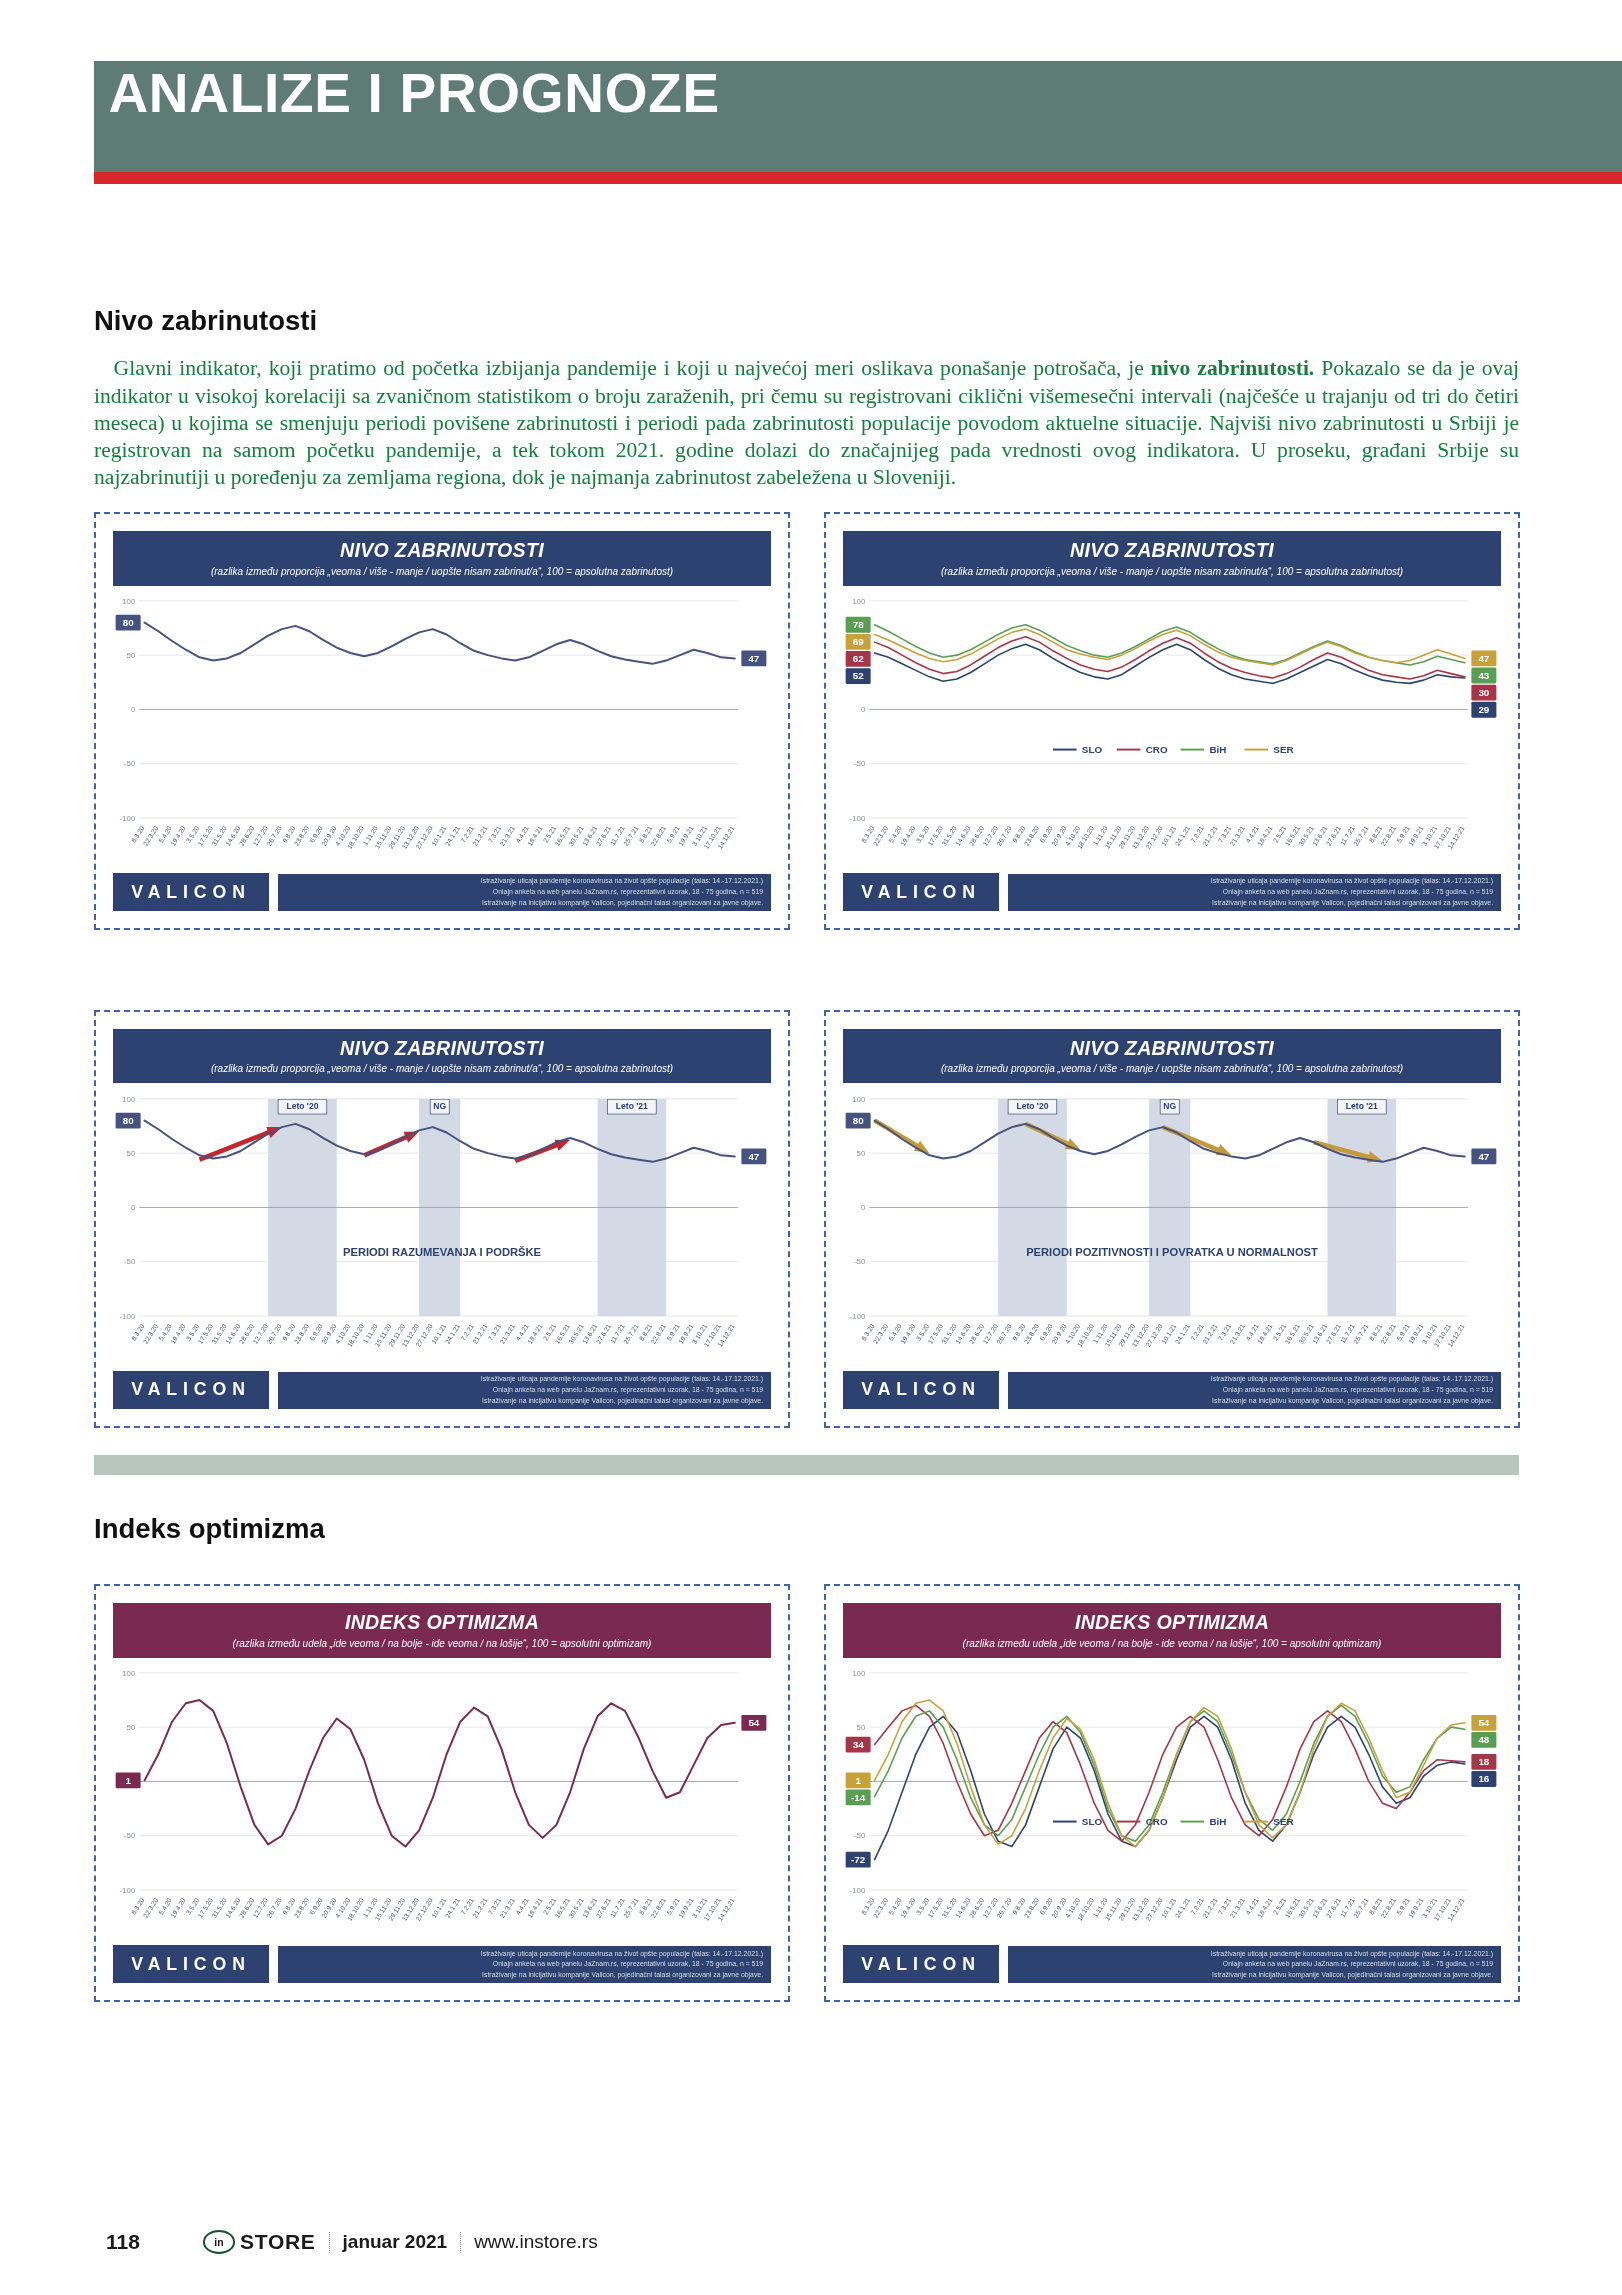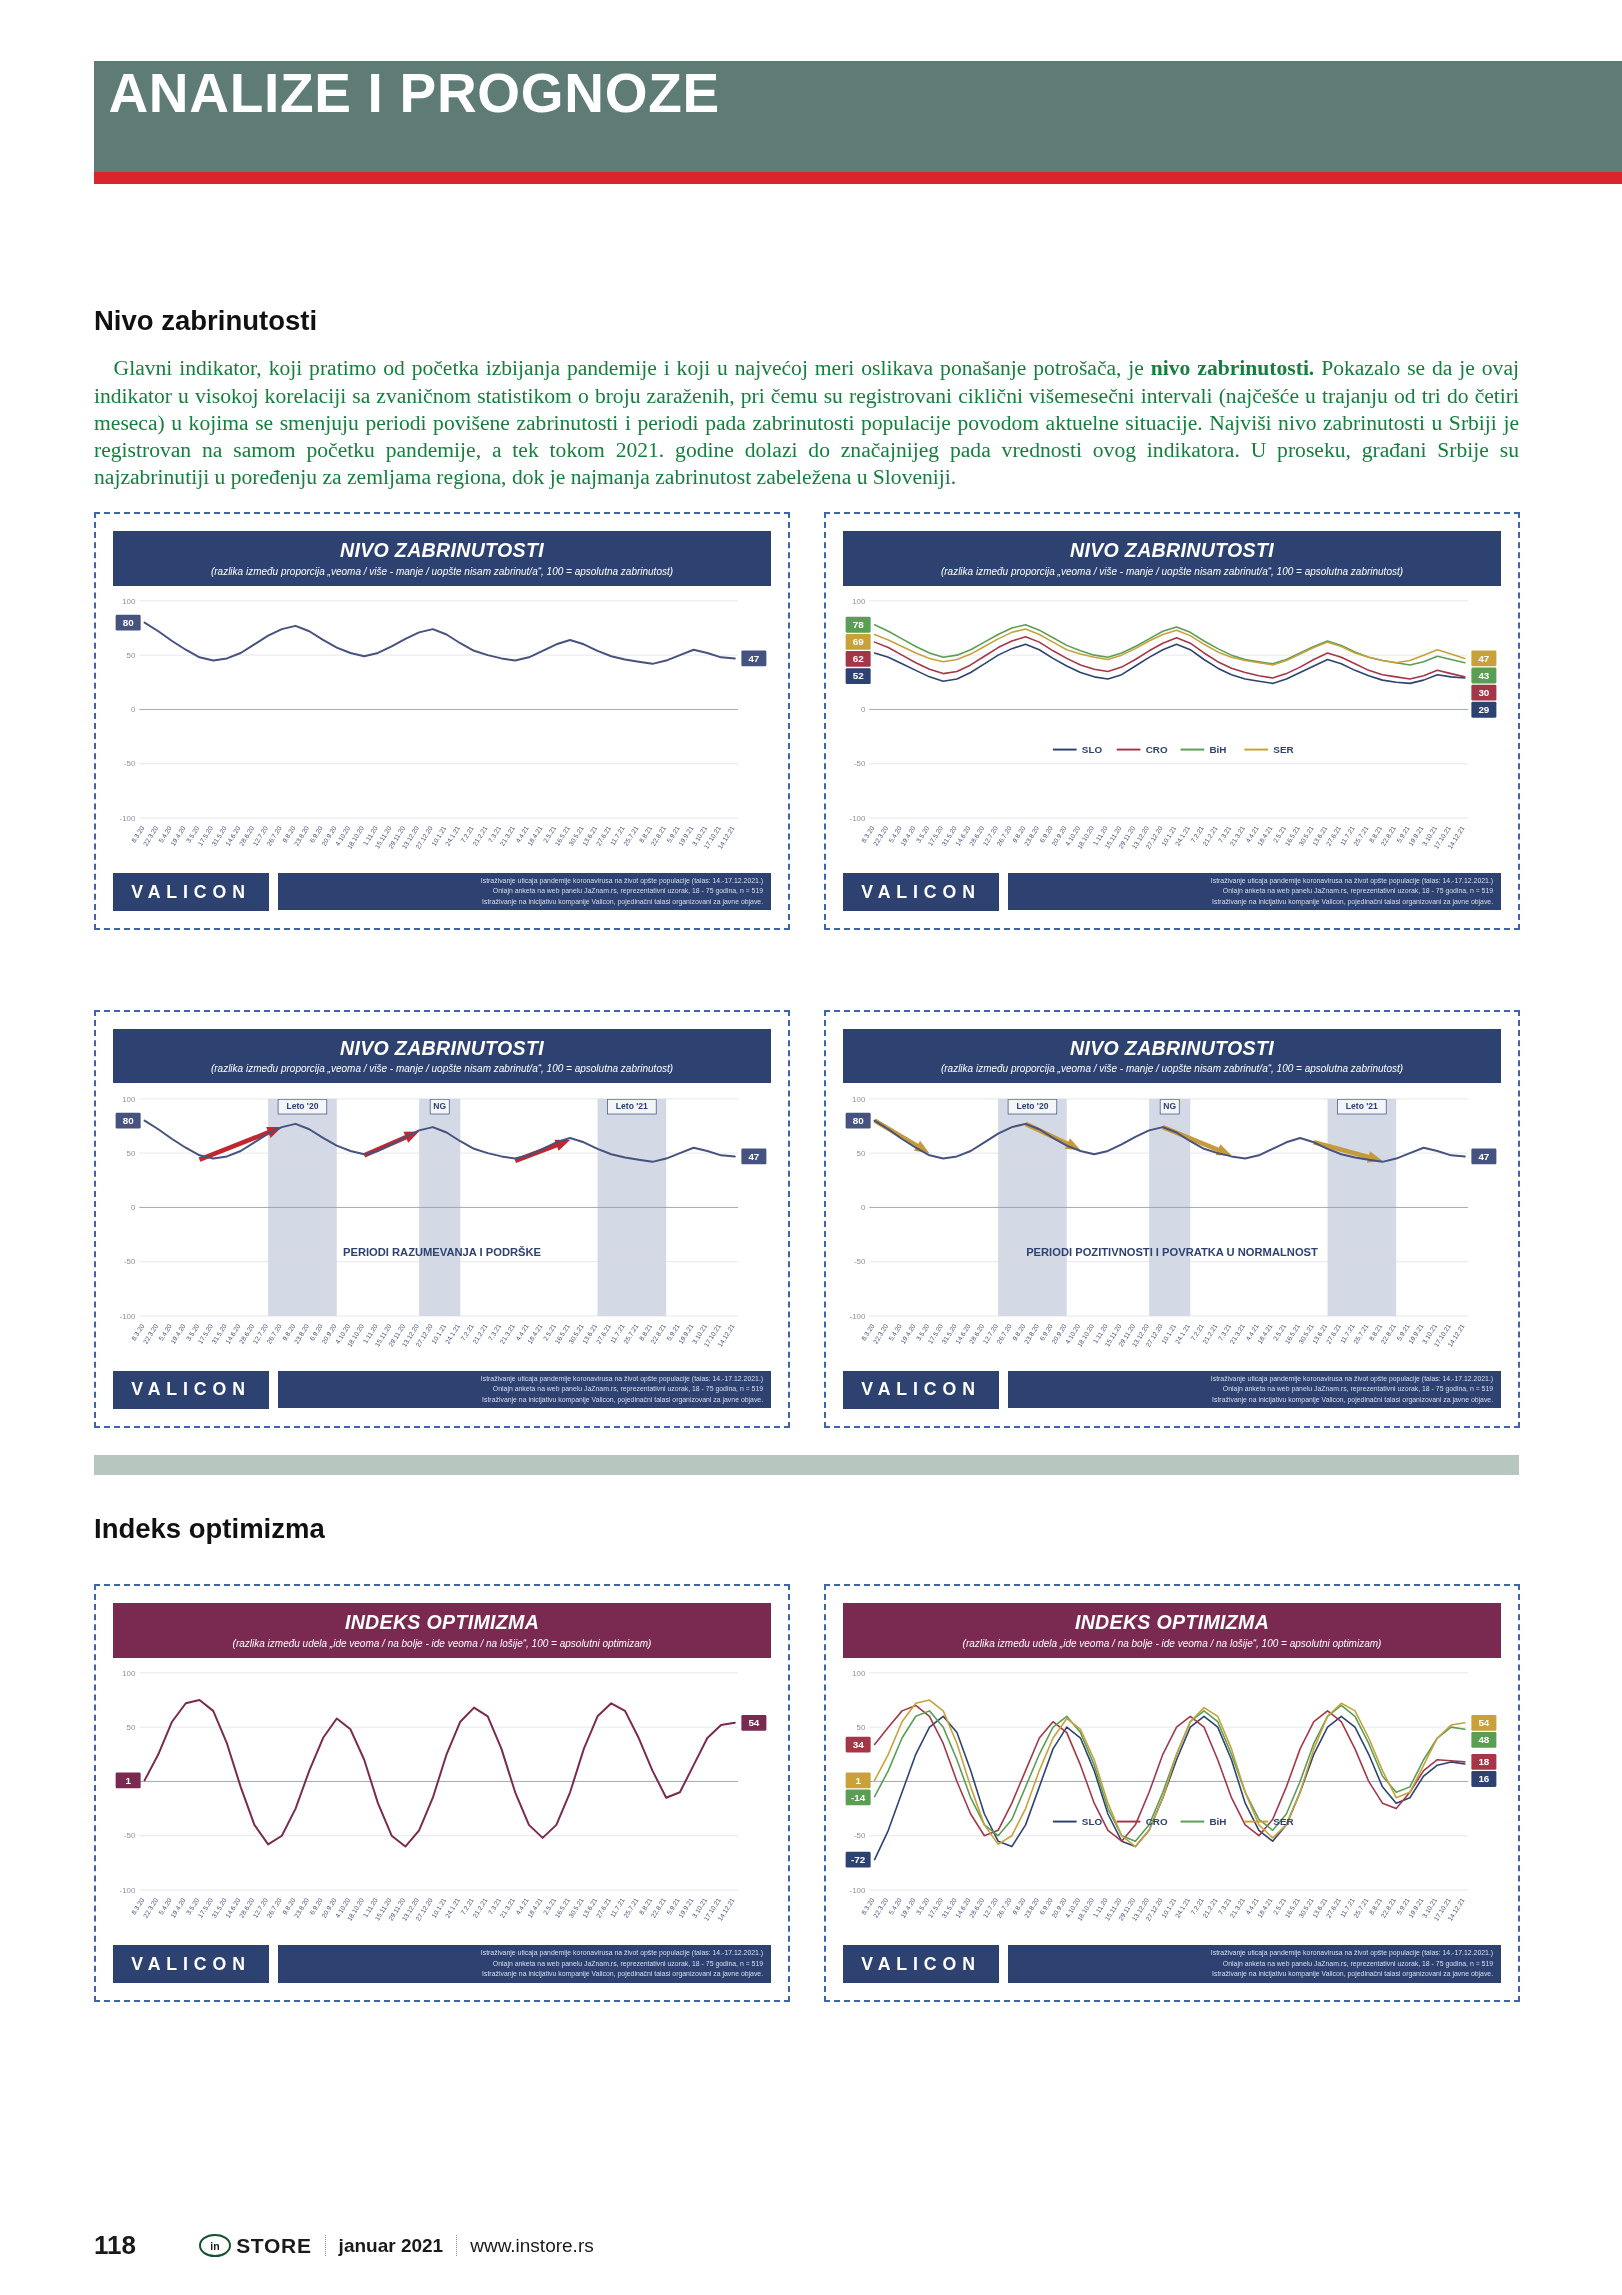--- a/index.html
+++ b/index.html
@@ -28,35 +28,35 @@
   .panel{
     border:2px dashed #4063ae;background:#fff;padding:17px;box-sizing:border-box;width:696px;
   }
   .chart-header{color:#fff;text-align:center;padding:7.9px 6.5px 9.2px;box-sizing:border-box;}
   .chart-header.nivo{background:#2d4271;}
   .chart-header.opt{background:#7a2950;}
   .chart-title{font-size:19.6px;font-weight:bold;font-style:italic;letter-spacing:0.3px;}
   .chart-subtitle{font-size:10px;font-style:italic;margin-top:3.3px;}
   svg.chart{display:block;width:100%;height:auto;margin-top:5.2px;}
   svg.chart text{font-family:"Liberation Sans",sans-serif;}
-  .panel-footer{display:flex;gap:9px;margin-top:2.6px;align-items:flex-start;}
+  .panel-footer{display:flex;gap:9px;margin-top:2.6px;align-items:flex-end;}
   .valicon-box{
     background:#2d4271;color:#ffffff;font-weight:bold;letter-spacing:5.9px;font-size:17.7px;
     padding:0 18.3px;display:flex;align-items:center;height:38px;
   }
   .source-box{
     background:#2d4271;color:#d9dfec;flex:1;font-size:6.9px;line-height:1.55;
     display:flex;flex-direction:column;justify-content:center;text-align:right;
     padding:2.6px 7.9px;box-sizing:border-box;
   }
   .divider{margin-top:27.5px;height:20px;background:#b8c6c0;width:100%;}
   .page-footer{
     position:absolute;left:94px;top:2230px;display:flex;align-items:center;
   }
-  .page-number{font-size:26px;font-weight:bold;}
+  .page-number{font-size:21px;font-weight:bold;margin-left:12px;}
   .logo-group{display:flex;align-items:center;margin-left:63px;}
   .logo-circle{
     width:32px;height:23.6px;border:2px solid #14532d;border-radius:50%;
     display:inline-flex;align-items:center;justify-content:center;
     font-size:10.5px;font-weight:bold;box-sizing:border-box;
   }
   .logo-text{font-size:21px;font-weight:bold;margin-left:5.2px;letter-spacing:0.7px;}
   .sep{border-left:1.3px dotted #8d8d8d;height:21px;margin:0 13px;}
   .issue{font-size:19px;font-weight:bold;}
   .website{font-size:19px;}

